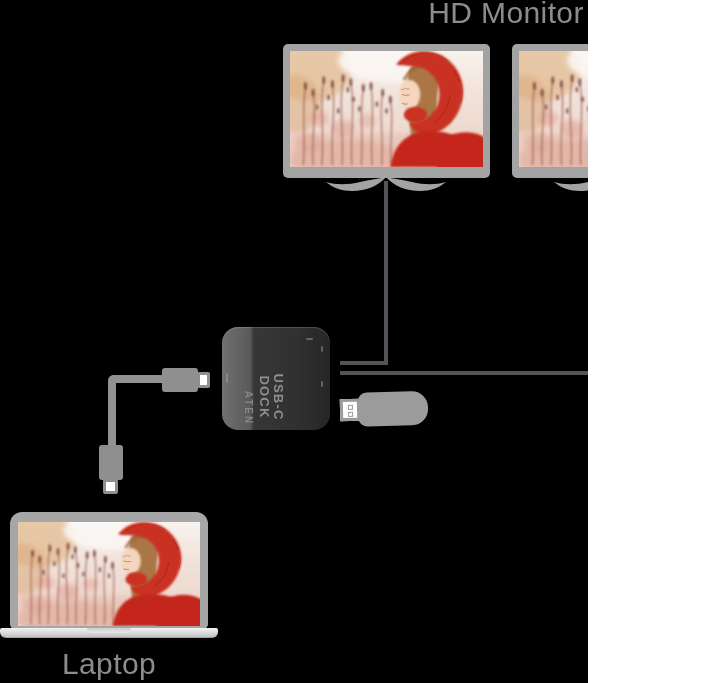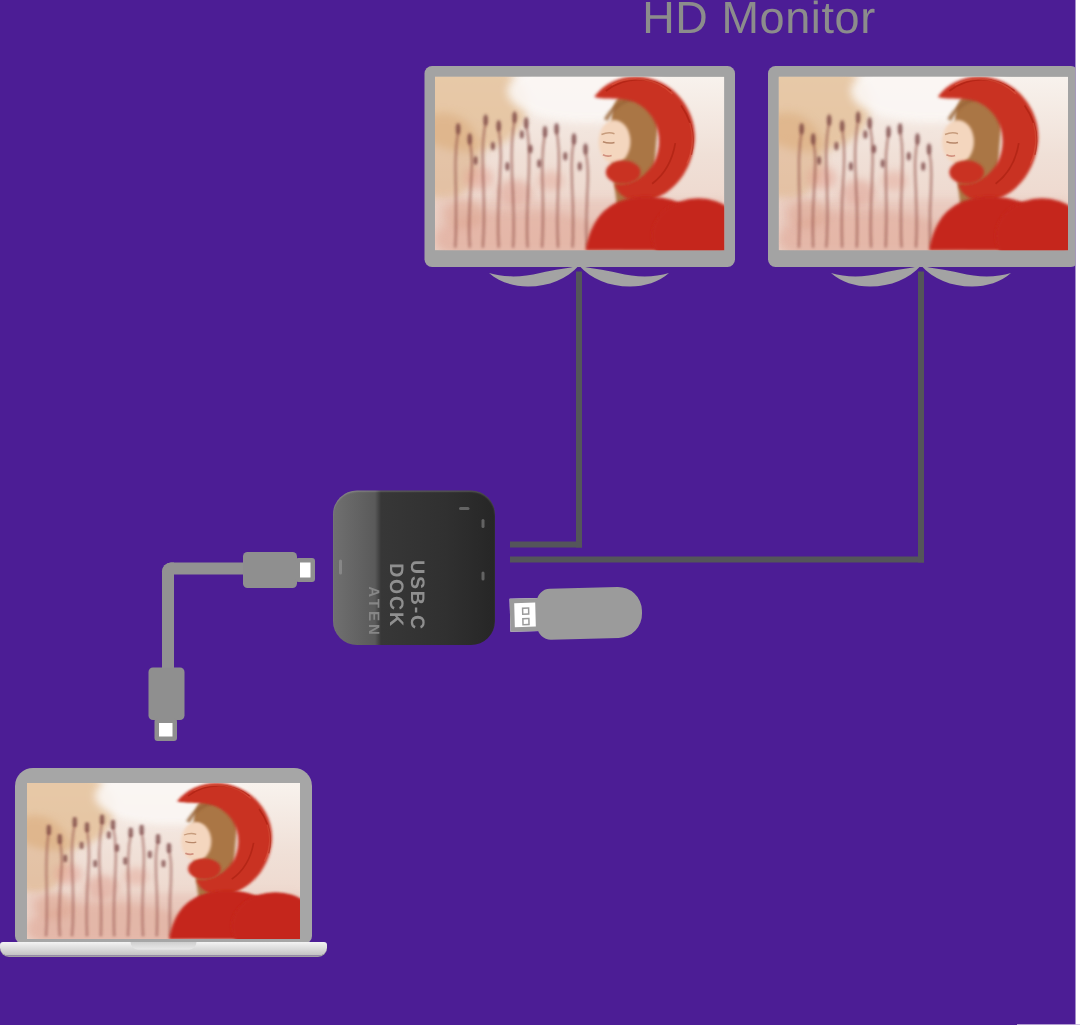--- a/index.html
+++ b/index.html
@@ -1,17 +1,17 @@
 <!DOCTYPE html>
 <html><head>
 <meta charset="utf-8">
 <style>
   html,body{margin:0;padding:0;background:#fff;}
   .canvas{
-    position:relative;width:717px;height:683px;background:#4c1d95;overflow:hidden;
+    position:relative;width:588px;height:683px;background:#000000;overflow:hidden;
     font-family:"Liberation Sans", sans-serif;
   }
   .label{
     position:absolute;color:#8c8c8c;font-size:30px;font-weight:300;
     letter-spacing:.4px;line-height:1.05;white-space:nowrap;
   }
   .center-x{transform:translateX(-50%);}
   
   .monitor{position:absolute;width:207px;height:134px;background:#a3a3a3;border-radius:5px;}
   .monitor .shot{position:absolute;left:7px;top:7px;width:193px;height:116px;display:block;}
@@ -199,14 +199,15 @@
     <div class="flash-body"></div>
   </div>
 
   <div class="laptop-bezel">
     <svg class="laptop-screen" viewBox="0 0 200 120" preserveAspectRatio="none">
         <use href="#photo"></use>
       </svg>
   </div>
   <div class="laptop-base"></div>
   <div class="laptop-notch"></div>
+  <div class="label center-x" style="left:109px;top:648px;">Laptop</div>
 
 </div>
 
 </body></html>

